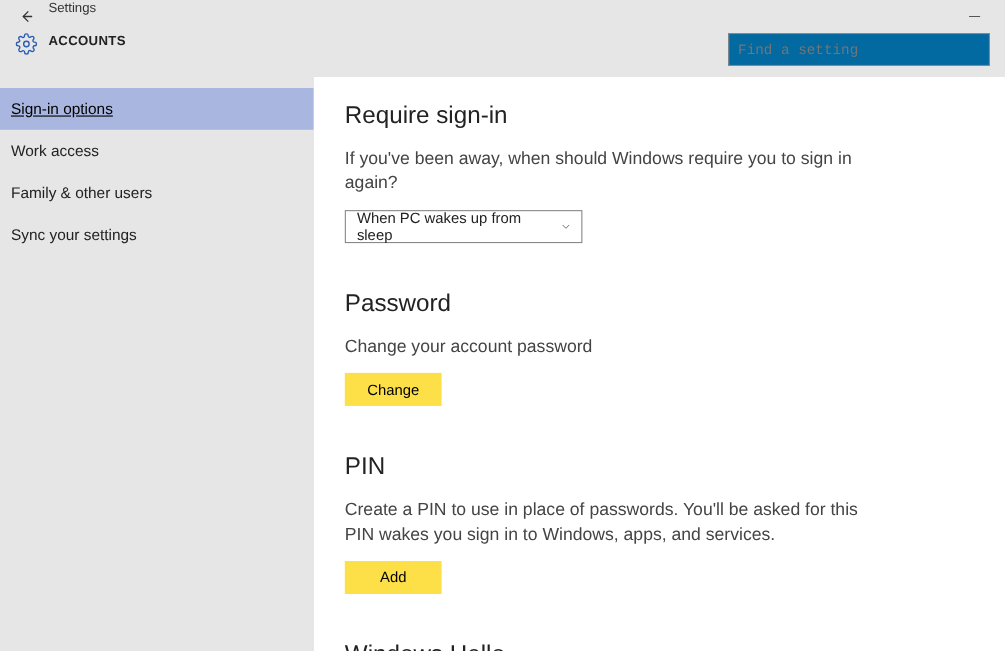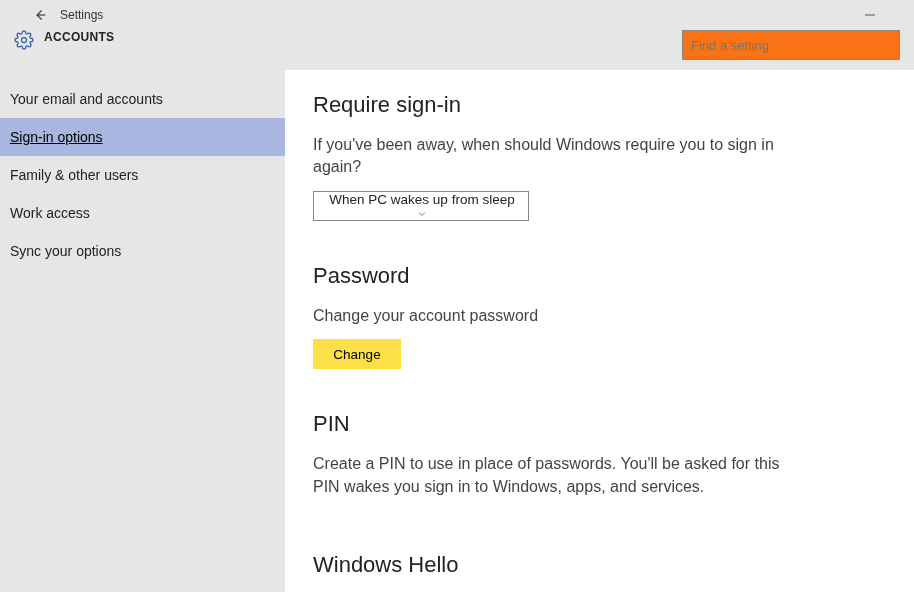--- a/index.html
+++ b/index.html
@@ -11,22 +11,22 @@
       font-family: "Segoe UI", Tahoma, sans-serif;
       background: #e6e6e6;
       width: 914px;
       height: 592px;
       overflow: hidden;
       color: #222;
     }
     .titlebar {
       height: 30px;
       display: flex;
-      align-items: center;
-      padding: 0 24px;
+      align-items: flex-start;
+      padding: 0 8px;
       background: #e6e6e6;
       font-size: 12px;
     }
     .titlebar .back-btn {
       width: 32px;
       height: 30px;
       display: flex;
       align-items: center;
       justify-content: center;
       cursor: pointer;
@@ -67,27 +67,27 @@
       font-size: 12px;
       font-weight: 700;
       letter-spacing: 0.3px;
       margin-left: 4px;
       color: #222;
     }
     .header .spacer {
       flex: 1;
     }
     .search-box {
-      width: 218px;
+      width: 238px;
       height: 30px;
       border: 1px solid #888;
-      background: #f97316;
+      background: #0369a1;
       padding: 0 8px;
       font-size: 13px;
-      font-family: Liberation Sans, sans-serif;
+      font-family: Liberation Mono, monospace;
       outline: none;
       margin-right: -2px;
     }
     .body {
       display: flex;
       height: calc(592px - 70px);
     }
     .sidebar {
       width: 285px;
       background: #e6e6e6;
@@ -127,21 +127,20 @@
       border: 1px solid #888;
       background: #fff;
       width: 216px;
       height: 30px;
       display: flex;
       align-items: center;
       justify-content: space-between;
       padding: 0 8px 0 10px;
       font-size: 13.5px;
       cursor: pointer;
-      flex-direction: column;
     }
     .dropdown .chev {
       font-size: 11px;
       color: #555;
     }
     .btn {
       border: none;
       background: #fde047;
       height: 30px;
       min-width: 88px;
@@ -185,25 +184,24 @@
       <path d="M19.4 15a1.65 1.65 0 0 0 .33 1.82l.06.06a2 2 0 1 1-2.83 2.83l-.06-.06a1.65 1.65 0 0 0-1.82-.33 1.65 1.65 0 0 0-1 1.51V21a2 2 0 0 1-4 0v-.09a1.65 1.65 0 0 0-1-1.51 1.65 1.65 0 0 0-1.82.33l-.06.06a2 2 0 1 1-2.83-2.83l.06-.06a1.65 1.65 0 0 0 .33-1.82 1.65 1.65 0 0 0-1.51-1H3a2 2 0 0 1 0-4h.09a1.65 1.65 0 0 0 1.51-1 1.65 1.65 0 0 0-.33-1.82l-.06-.06a2 2 0 1 1 2.83-2.83l.06.06a1.65 1.65 0 0 0 1.82.33h0a1.65 1.65 0 0 0 1-1.51V3a2 2 0 0 1 4 0v.09a1.65 1.65 0 0 0 1 1.51h0a1.65 1.65 0 0 0 1.82-.33l.06-.06a2 2 0 1 1 2.83 2.83l-.06.06a1.65 1.65 0 0 0-.33 1.82v0a1.65 1.65 0 0 0 1.51 1H21a2 2 0 0 1 0 4h-.09a1.65 1.65 0 0 0-1.51 1z"></path>
     </svg>
   </div>
   <span class="section-title">ACCOUNTS</span>
   <div class="spacer"></div>
   <input class="search-box" type="text" placeholder="Find a setting" style="">
 </div>
 
 <div class="body">
   <nav class="sidebar">
-    <div class="sidebar-item">Your email and accounts</div>
     <div class="sidebar-item active">Sign-in options</div>
+    <div class="sidebar-item">Work access</div>
     <div class="sidebar-item">Family &amp; other users</div>
-    <div class="sidebar-item">Work access</div>
-    <div class="sidebar-item">Sync your options</div>
+    <div class="sidebar-item">Sync your settings</div>
   </nav>
 
   <main class="content">
 
     <h2>Require sign-in</h2>
     <p class="desc">If you've been away, when should Windows require you to sign in again?</p>
     <div class="dropdown">
       <span>When PC wakes up from sleep</span>
       <span class="chev">
         <svg width="12" height="12" viewBox="0 0 24 24" fill="none" stroke="#555" stroke-width="1.5">
@@ -215,20 +213,21 @@
     <div class="section-gap"></div>
 
     <h2>Password</h2>
     <p class="desc">Change your account password</p>
     <button class="btn">Change</button>
 
     <div class="section-gap"></div>
 
     <h2>PIN</h2>
     <p class="desc">Create a PIN to use in place of passwords. You'll be asked for this PIN wakes you sign in to Windows, apps, and services.</p>
+    <button class="btn">Add</button>
 
     <div class="section-gap"></div>
 
     <h2>Windows Hello</h2>
     <div class="section-gap-sm"></div>
     
 
   </main>
 </div>
 

